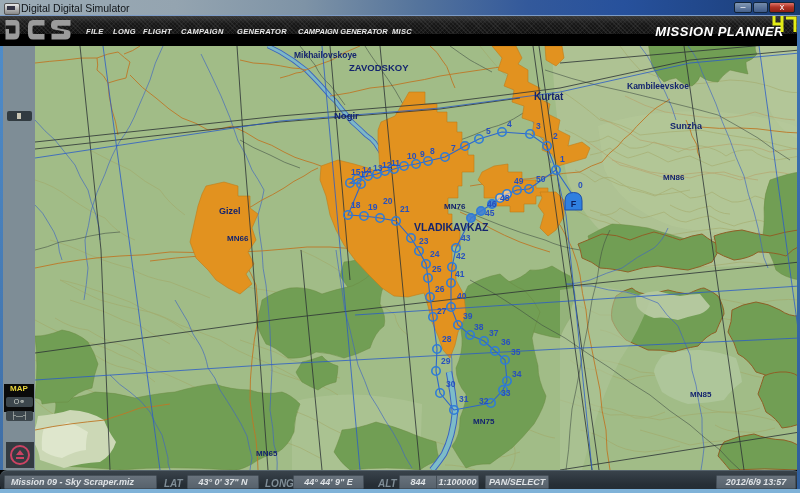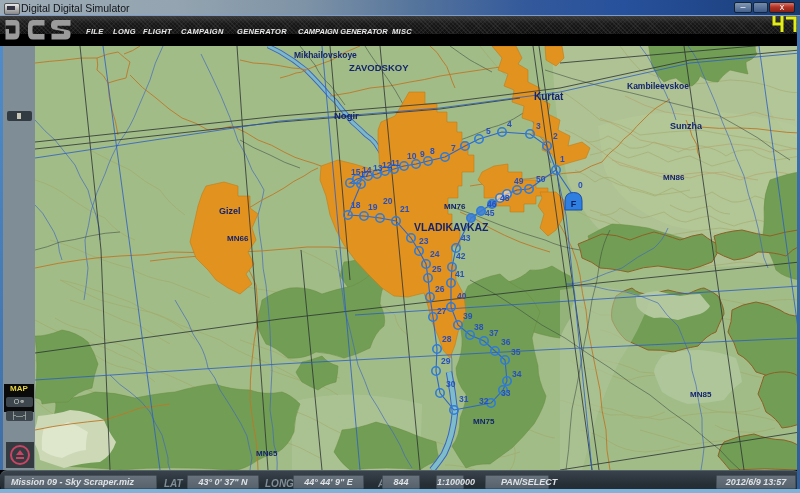--- a/index.html
+++ b/index.html
@@ -348,20 +348,21 @@
       <path fill="#9b9b9b" d="M40.5,2 L40.5,7.5 L30,7.5 Q28.5,7.5 28.5,9 L28.5,14.5 Q28.5,16 30,16 L40.5,16 L40.5,21.5 L29,21.5 Q24,21.5 24,15.5 L24,8 Q24,2 29,2 Z"></path>
       <path fill="#9b9b9b" d="M66.5,2 L52,2 Q47,2 47,7 L47,8 Q47,10.8 50,11.4 L59.5,13.2 Q60,13.3 60,13.8 L60,15.8 L47.5,15.8 L47.5,21.5 L61.5,21.5 Q66.5,21.5 66.5,16.5 L66.5,15.5 Q66.5,12.7 63.5,12.1 L54,10.3 Q53.5,10.2 53.5,9.7 L53.5,7.7 L66.5,7.7 Z"></path>
     </svg>
     <span class="mi" style="left:86px">FILE</span>
     <span class="mi" style="left:113px">LONG</span>
     <span class="mi" style="left:143px">FLIGHT</span>
     <span class="mi" style="left:181px">CAMPAIGN</span>
     <span class="mi" style="left:237px">GENERATOR</span>
     <span class="mi" style="left:298px;letter-spacing:0">CAMPAIGN GENERATOR</span>
     <span class="mi" style="left:392px">MISC</span>
+    <span id="mplanner">MISSION PLANNER</span>
   </div>
   <div id="fps"><svg width="26" height="17" viewBox="0 0 26 17">
     <g stroke="#e3ed16" stroke-width="3" fill="none">
       <path d="M2,0 L2,8 L10,8 M10,0 L10,16"></path>
       <path d="M14,2 L23,2 L23,16"></path>
     </g>
   </svg></div>
   <div id="sidebar">
     <div class="lb"></div>
     <div id="sbtn1"></div>
@@ -375,19 +376,19 @@
       </svg>
     </div>
   </div>
   <div id="statusbar">
     <div class="sf" style="left:4px;width:153px;text-align:left;padding-left:6px;">Mission 09 - Sky Scraper.miz</div>
     <span class="sl" style="left:164px">LAT</span>
     <div class="sf" style="left:187px;width:72px;">43° 0' 37" N</div>
     <span class="sl" style="left:265px">LONG</span>
     <div class="sf" style="left:293px;width:71px;">44° 44' 9" E</div>
     <span class="sl" style="left:378px">ALT</span>
-    <div class="sf" style="left:382px;width:38px;">844</div>
-    <div class="sf" style="left:436px;width:28px;">1:100000</div>
-    <div class="sf" style="left:485px;width:64px;text-align:left;padding-left:15px;">PAN/SELECT</div>
+    <div class="sf" style="left:399px;width:38px;">844</div>
+    <div class="sf" style="left:436px;width:43px;">1:100000</div>
+    <div class="sf" style="left:485px;width:64px;text-align:left;padding-left:3px;">PAN/SELECT</div>
     <div class="sf" style="left:716px;width:80px;">2012/6/9 13:57</div>
   </div>
   <div id="rborder"></div>
   <div id="bborder"></div>
 
 </body></html>

